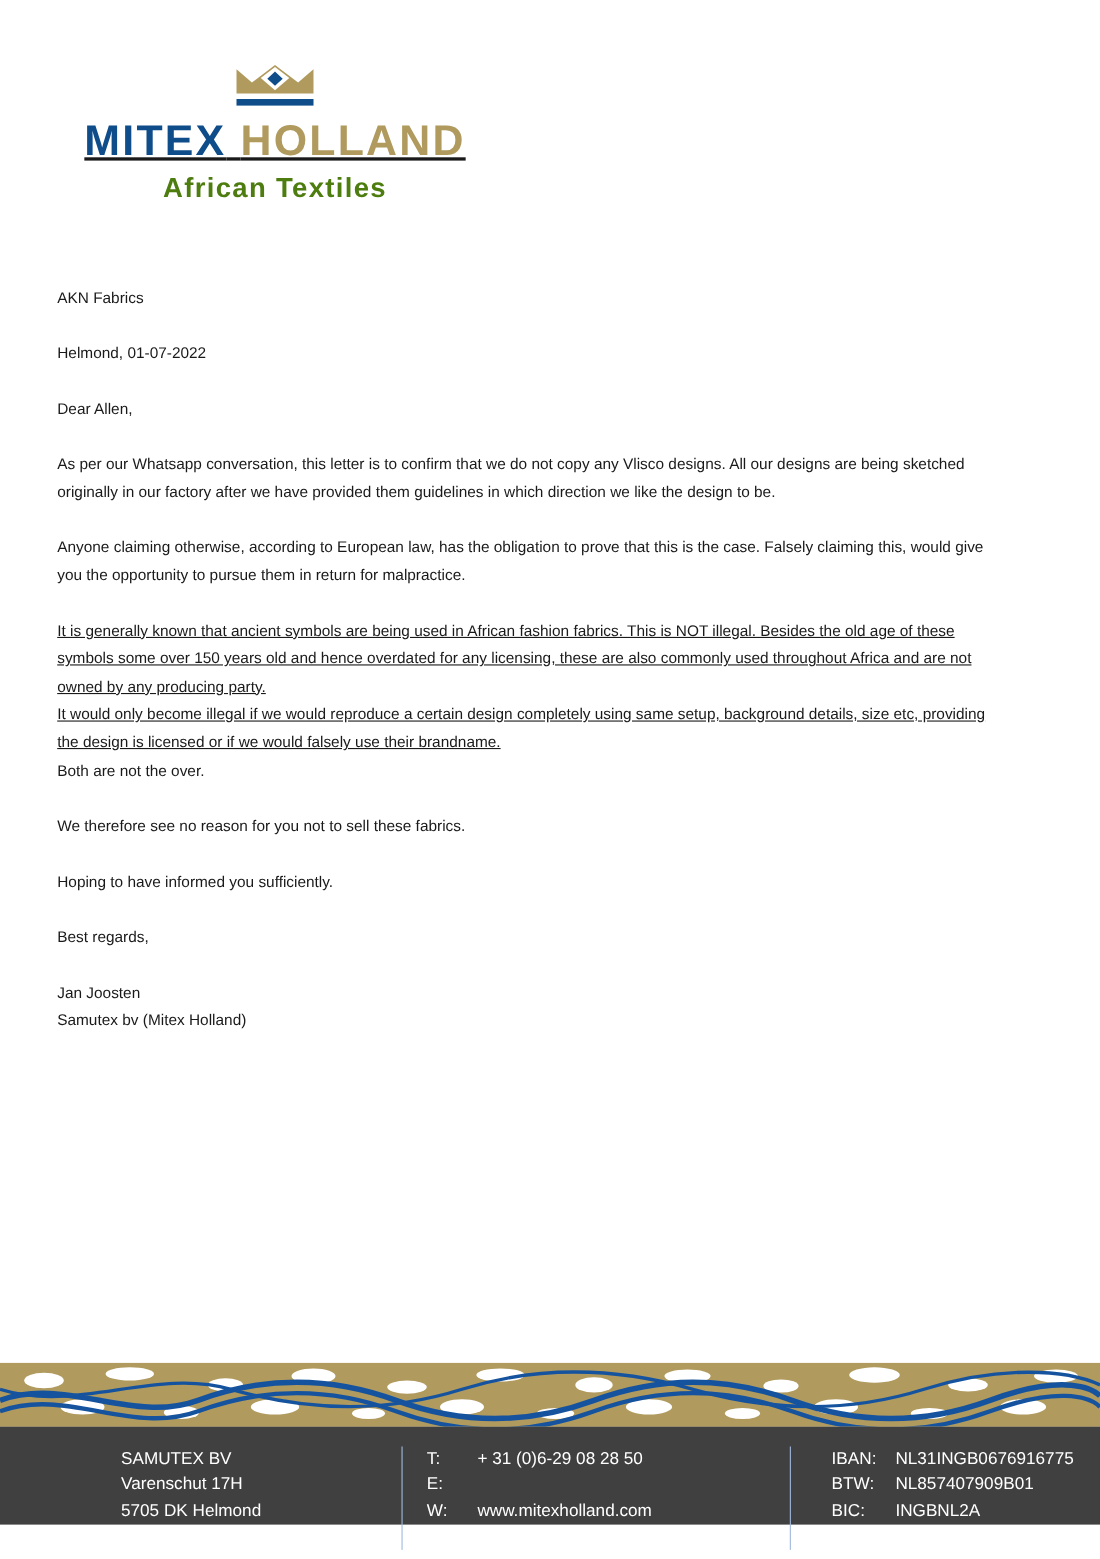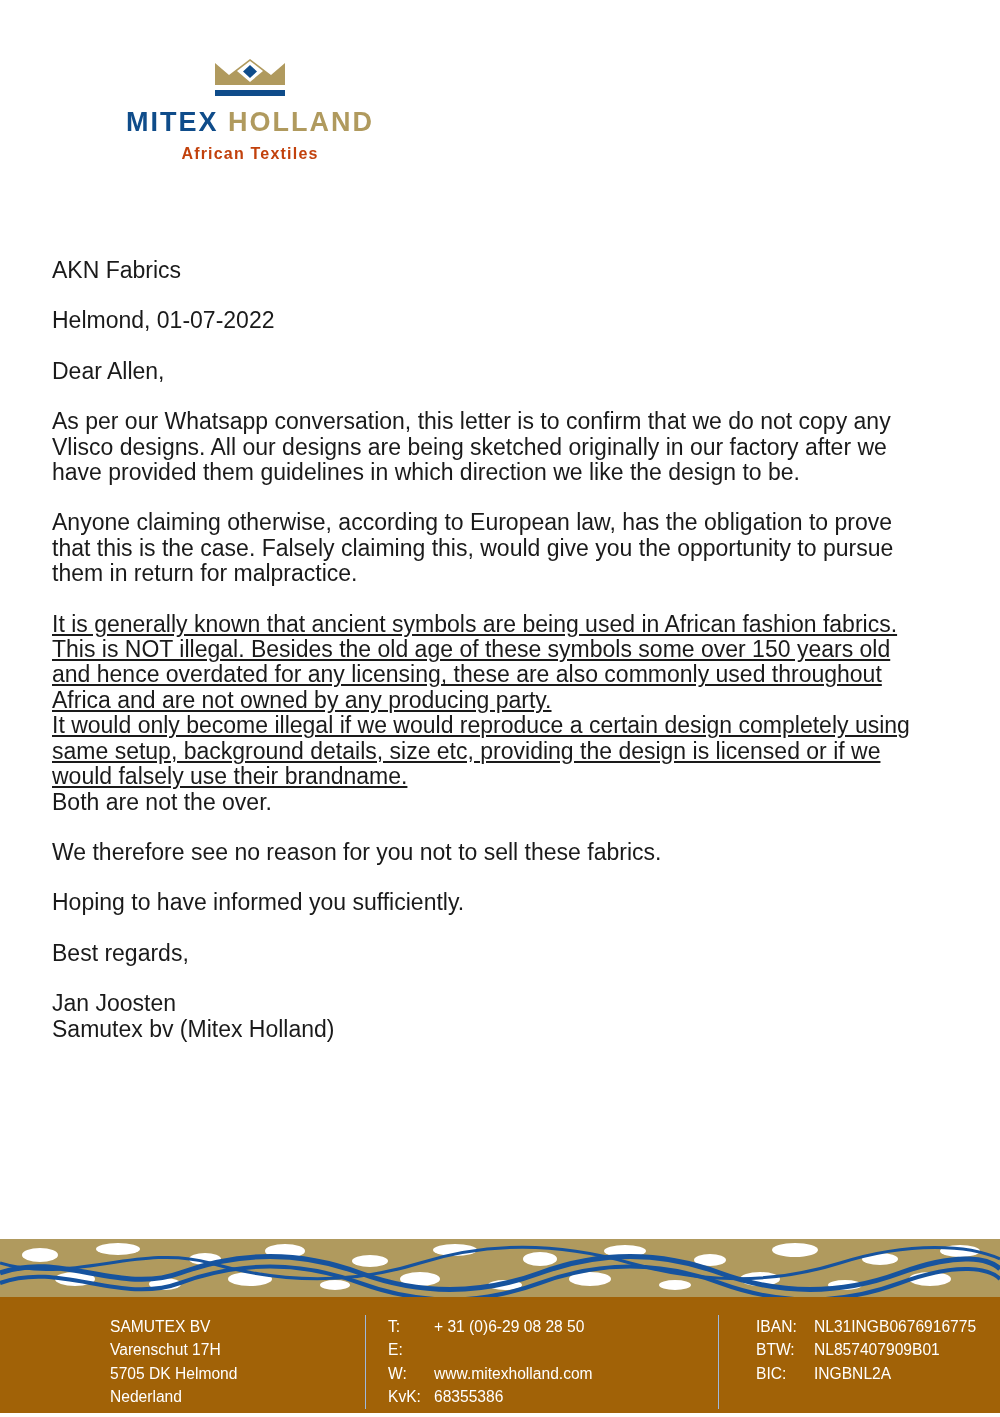--- a/index.html
+++ b/index.html
@@ -30,43 +30,44 @@
     top: 55px;
     width: 380px;
     text-align: center;
   }
   .crown {
     display: block;
     margin: 0 auto 6px auto;
   }
   .brand-word {
     font-family: "Liberation Sans", sans-serif;
-    font-size: 27px;
+    font-size: 39px;
     font-weight: bold;
     letter-spacing: 2.0px;
     line-height: 1;
     white-space: nowrap;
+    text-decoration: underline;
   }
   .brand-mitex { color: #0f4c8a; }
   .brand-holland { color: #b09a5e; }
   .brand-sub {
     margin-top: 9px;
-    font-size: 16px;
+    font-size: 25px;
     font-weight: bold;
-    color: #c2410c;
+    color: #4d7c0f;
     letter-spacing: 1.2px;
   }
 
   
   .letter-body {
     position: absolute;
     left: 52px;
     top: 258px;
     width: 860px;
-    font-size: 23px;
+    font-size: 14px;
     line-height: 25.4px;
     color: #1a1a1a;
   }
   .para {
     margin: 0 0 25px 0;
   }
   .para.tight {
     margin-bottom: 0;
     text-decoration: underline;
   }
@@ -87,22 +88,22 @@
     width: 1000px;
     height: 58px;
     background: #b09a5e;
     overflow: hidden;
   }
   .footer-bar {
     position: absolute;
     left: 0;
     top: 58px;
     width: 1000px;
-    height: 116px;
-    background: #a16207;
+    height: 89px;
+    background: #404040;
     color: #ffffff;
   }
   .footer-cols {
     position: absolute;
     left: 110px;
     top: 18px;
     display: flex;
     font-size: 15.6px;
     line-height: 23.4px;
   }

